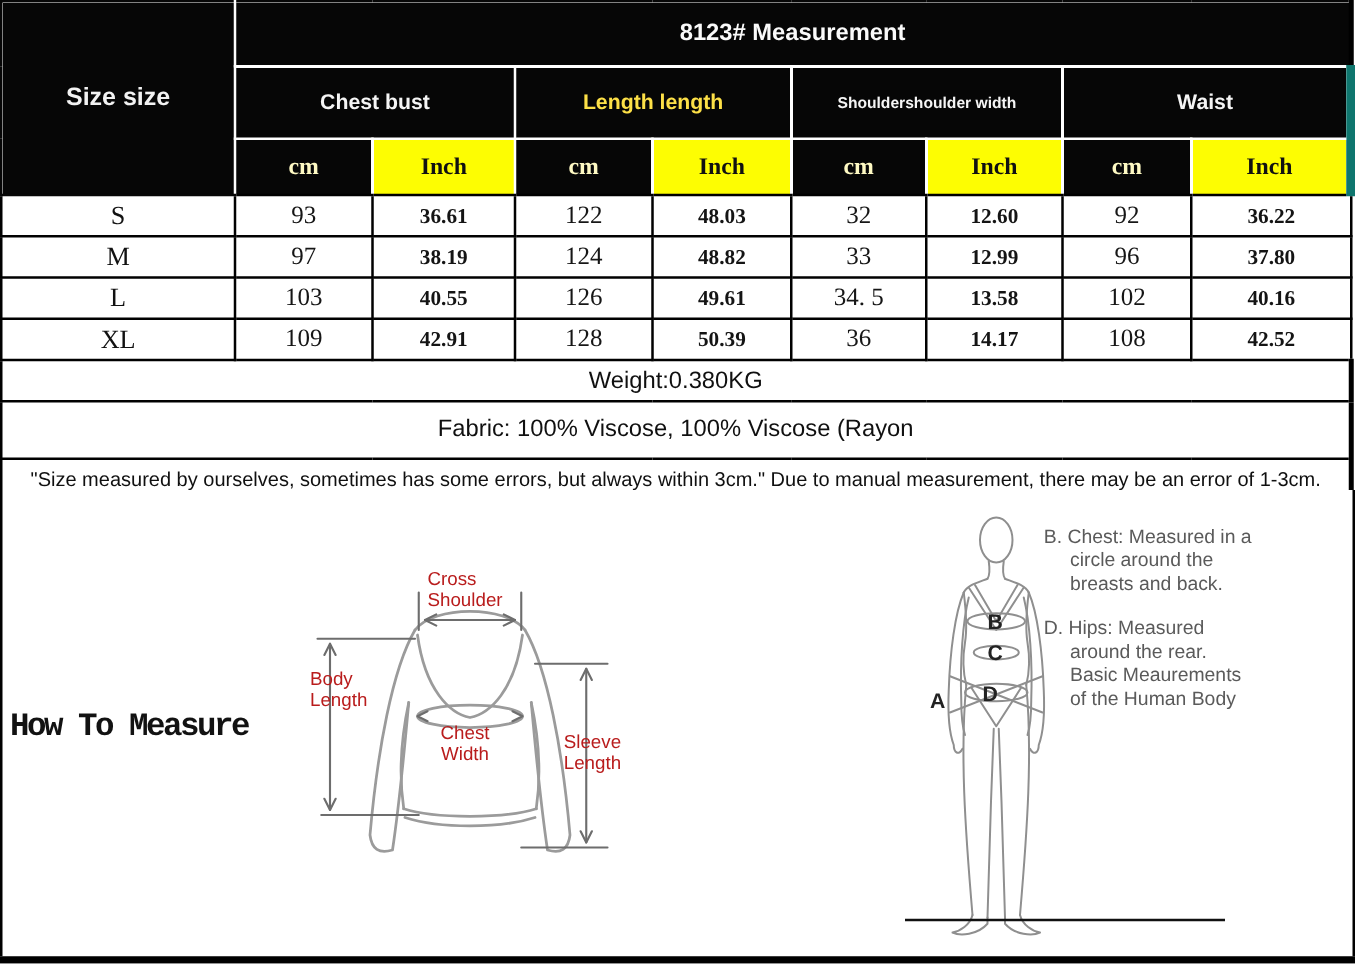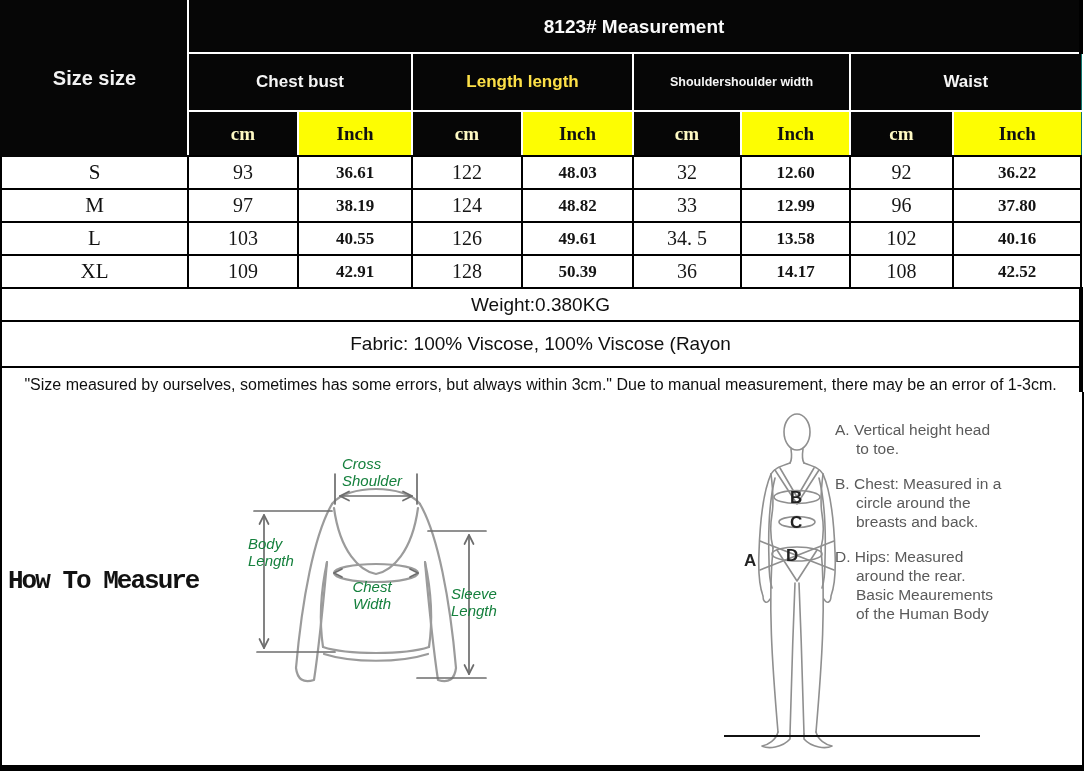--- a/index.html
+++ b/index.html
@@ -30,41 +30,40 @@
     font-family:"Liberation Serif", serif; font-size:19px; font-weight:700;
   }
   td.unit-in {
     background:#fdfd02; color:#111; border:2px solid #fff; border-bottom:2px solid #000;
     font-family:"Liberation Serif", serif; font-size:19px; font-weight:700;
   }
   tr.data td { border:2px solid #000; background:#fff; font-family:"Liberation Serif", serif; }
   td.szc { font-size:21px; color:#111; }
   td.cmv { font-size:20px; color:#161616; }
   td.inv { background:#fdfd02; font-size:17px; font-weight:700; color:#141414; }
-  td.last { border-right:1px solid #0f766e; }
+  td.last { border-right:8px solid #0f766e; }
   tr.info td {
     border:2px solid #000; border-right:4px solid #000; background:#fff;
     font-size:19px; color:#101010;
   }
   tr.info td.small { font-size:16px; }
   
   .measure-section {
     position:absolute; left:0; top:392px; width:1084px; height:373px;
     background:#fff; border-left:2px solid #000; border-right:2px solid #000;
     box-sizing:border-box;
   }
   .howto {
     position:absolute; left:6px; top:174px;
     font-family:"Liberation Mono", monospace; font-size:26px; font-weight:600;
     letter-spacing:-2px; color:#121212; white-space:nowrap;
   }
   .diag-label {
-    position:absolute; color:#15803d; font-size:15px; line-height:17px;
+    position:absolute; color:#b91c1c; font-size:15px; line-height:17px;
     white-space:pre-line;
-    font-style:italic;
   }
   .bottom-bar { position:absolute; left:0; top:765px; width:1084px; height:6px; background:#000; }
   .notes-col { position:absolute; left:833px; top:28px; width:192px; }
   .note {
     color:#5a5a5a; font-size:15.5px; line-height:19px;
     white-space:pre-line; padding-left:21px; text-indent:-21px; margin-bottom:16px;
   }
   .underline-rule { position:absolute; left:722px; top:343px; width:256px; height:2px; background:#111; }
   svg { position:absolute; }
   .figure-label { font-family:"Liberation Sans", sans-serif; font-size:17px; font-weight:700; fill:#222; }
@@ -232,22 +231,20 @@
         <path d="M36,330 C34,338 26,343 20,344 C26,347 40,346 48,337 L48,332"></path>
         <path d="M74,330 C76,338 84,343 90,344 C84,347 70,346 62,337 L62,332"></path>
       </g>
       <text class="figure-label" x="48" y="101">B</text>
       <text class="figure-label" x="48" y="126">C</text>
       <text class="figure-label" x="44" y="159">D</text>
       <text class="figure-label" x="2" y="164">A</text>
     </svg>
 
     <div class="notes-col">
-      <div class="note">A. Vertical height head
-to toe.</div>
       <div class="note">B. Chest: Measured in a
 circle around the
 breasts and back.</div>
       <div class="note">D. Hips: Measured
 around the rear.
 Basic Meaurements
 of the Human Body</div>
     </div>
 
     <div class="underline-rule"></div>

